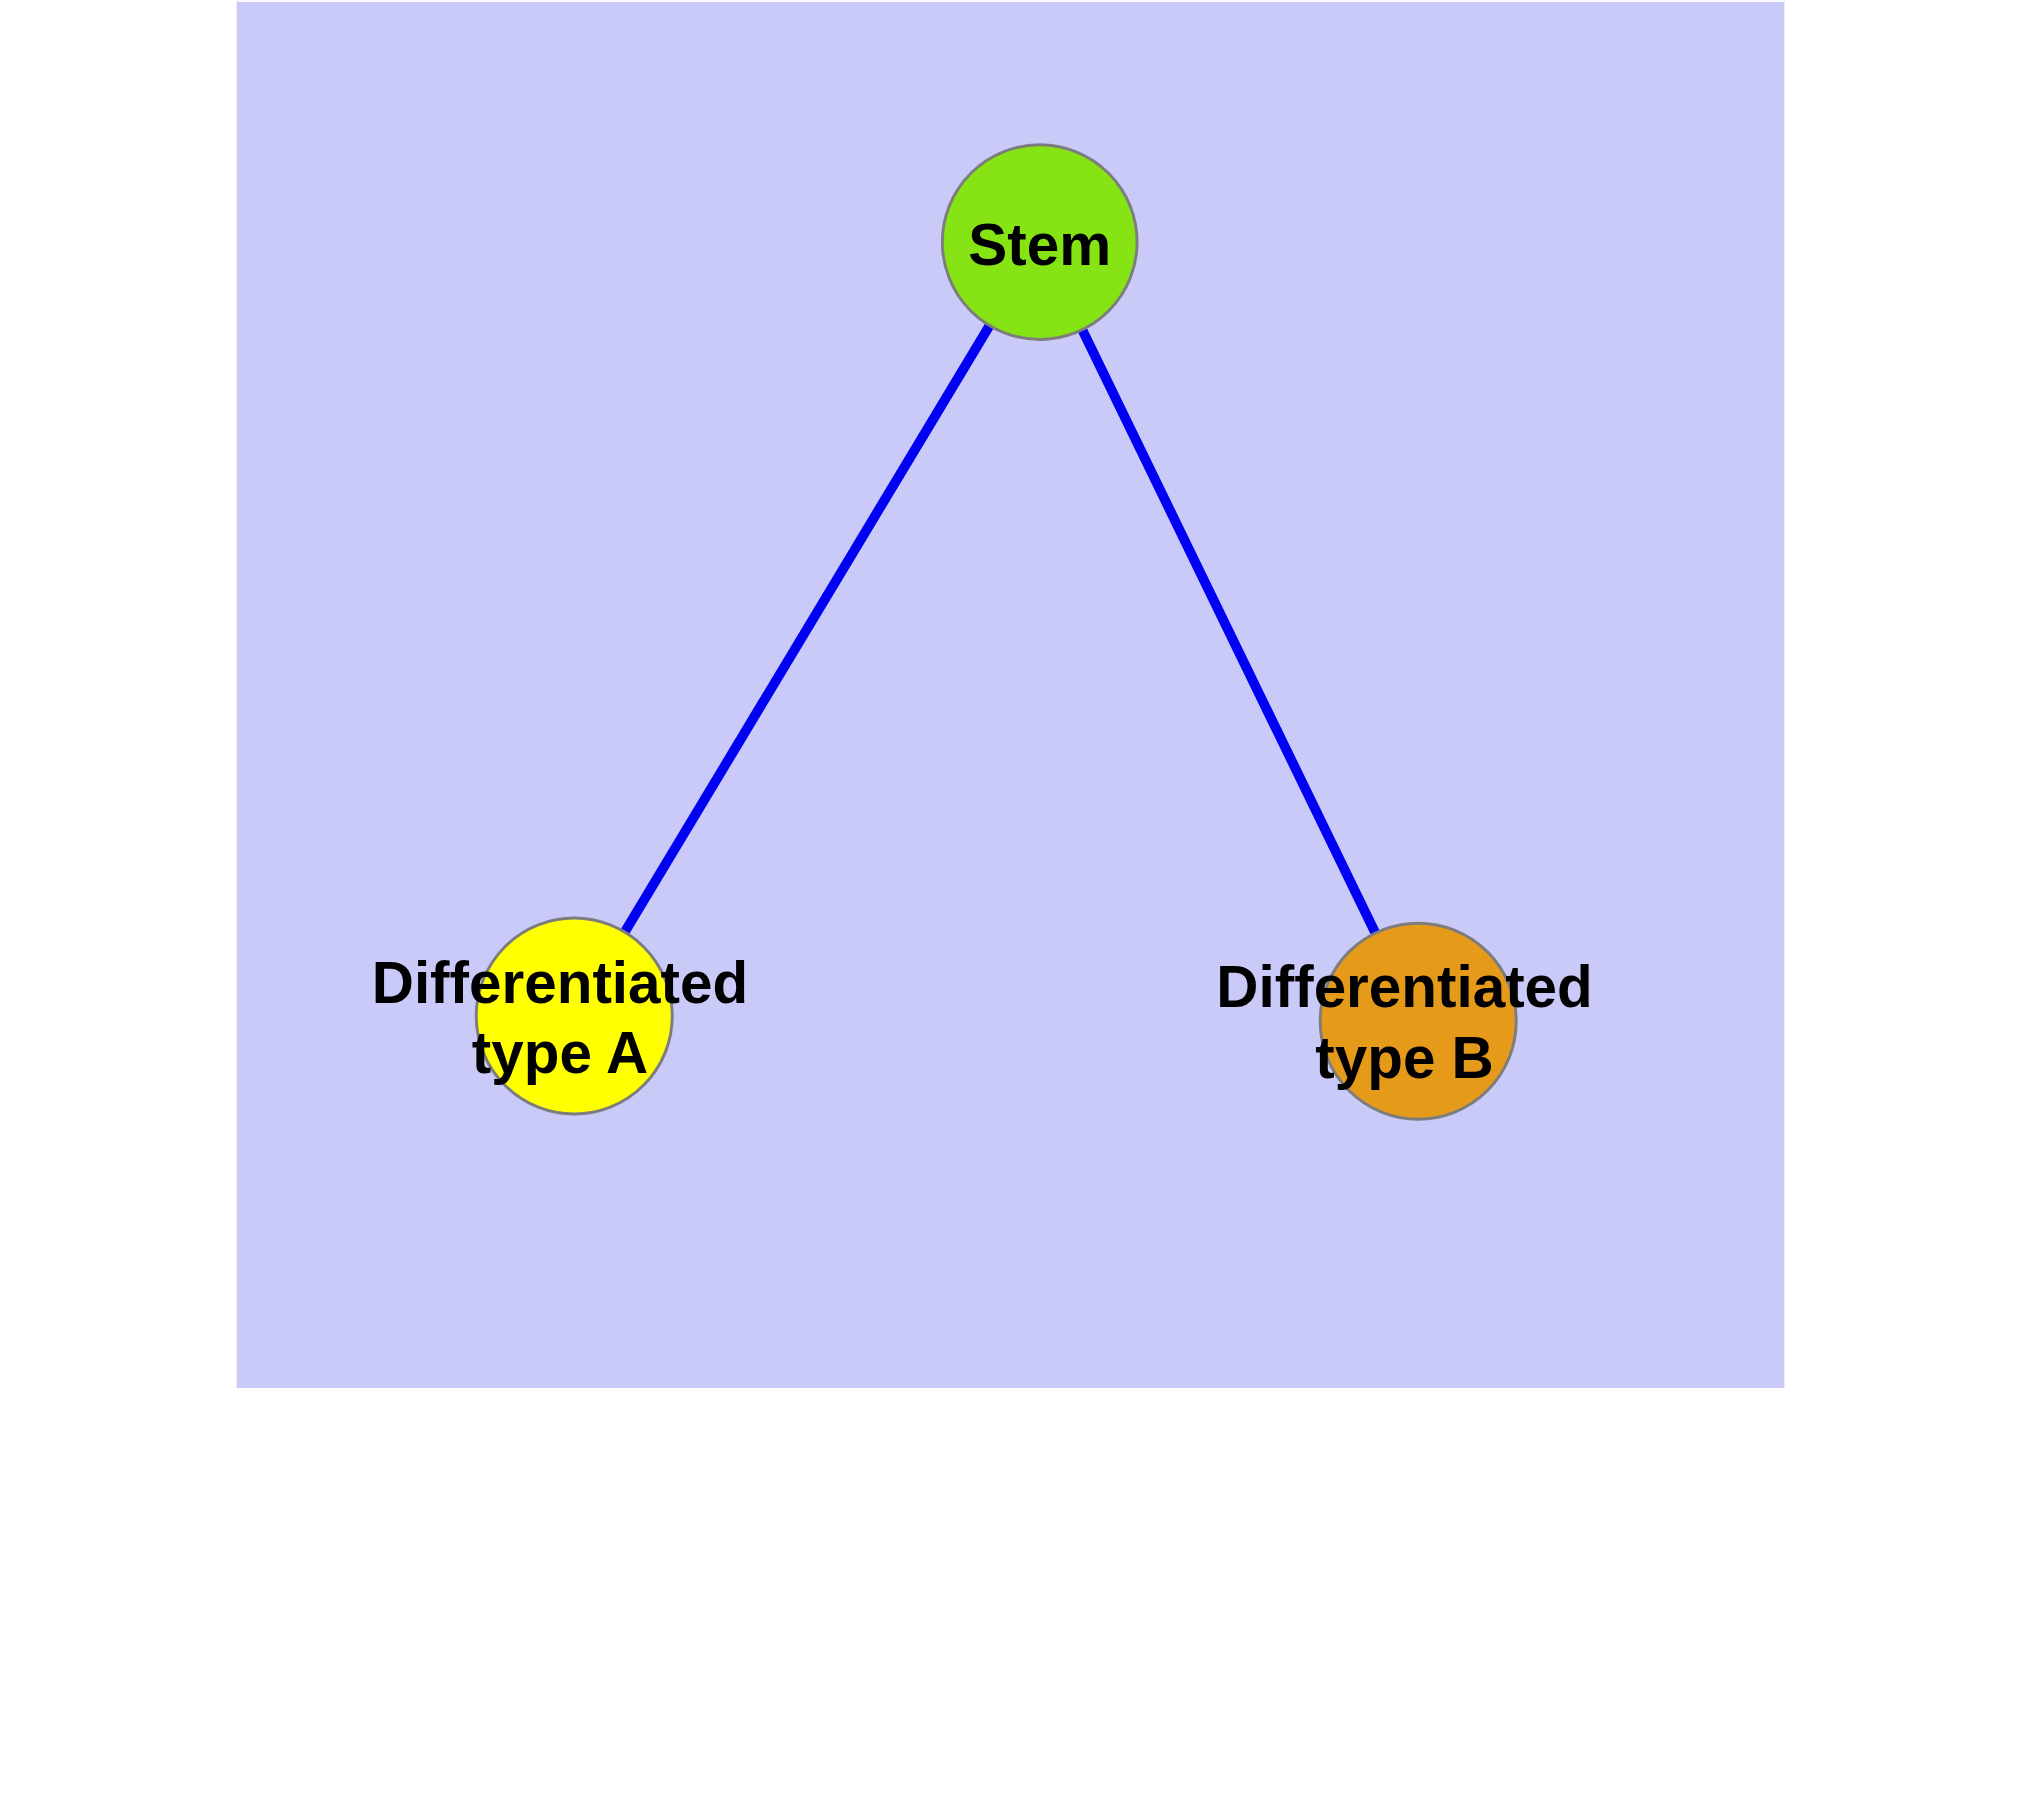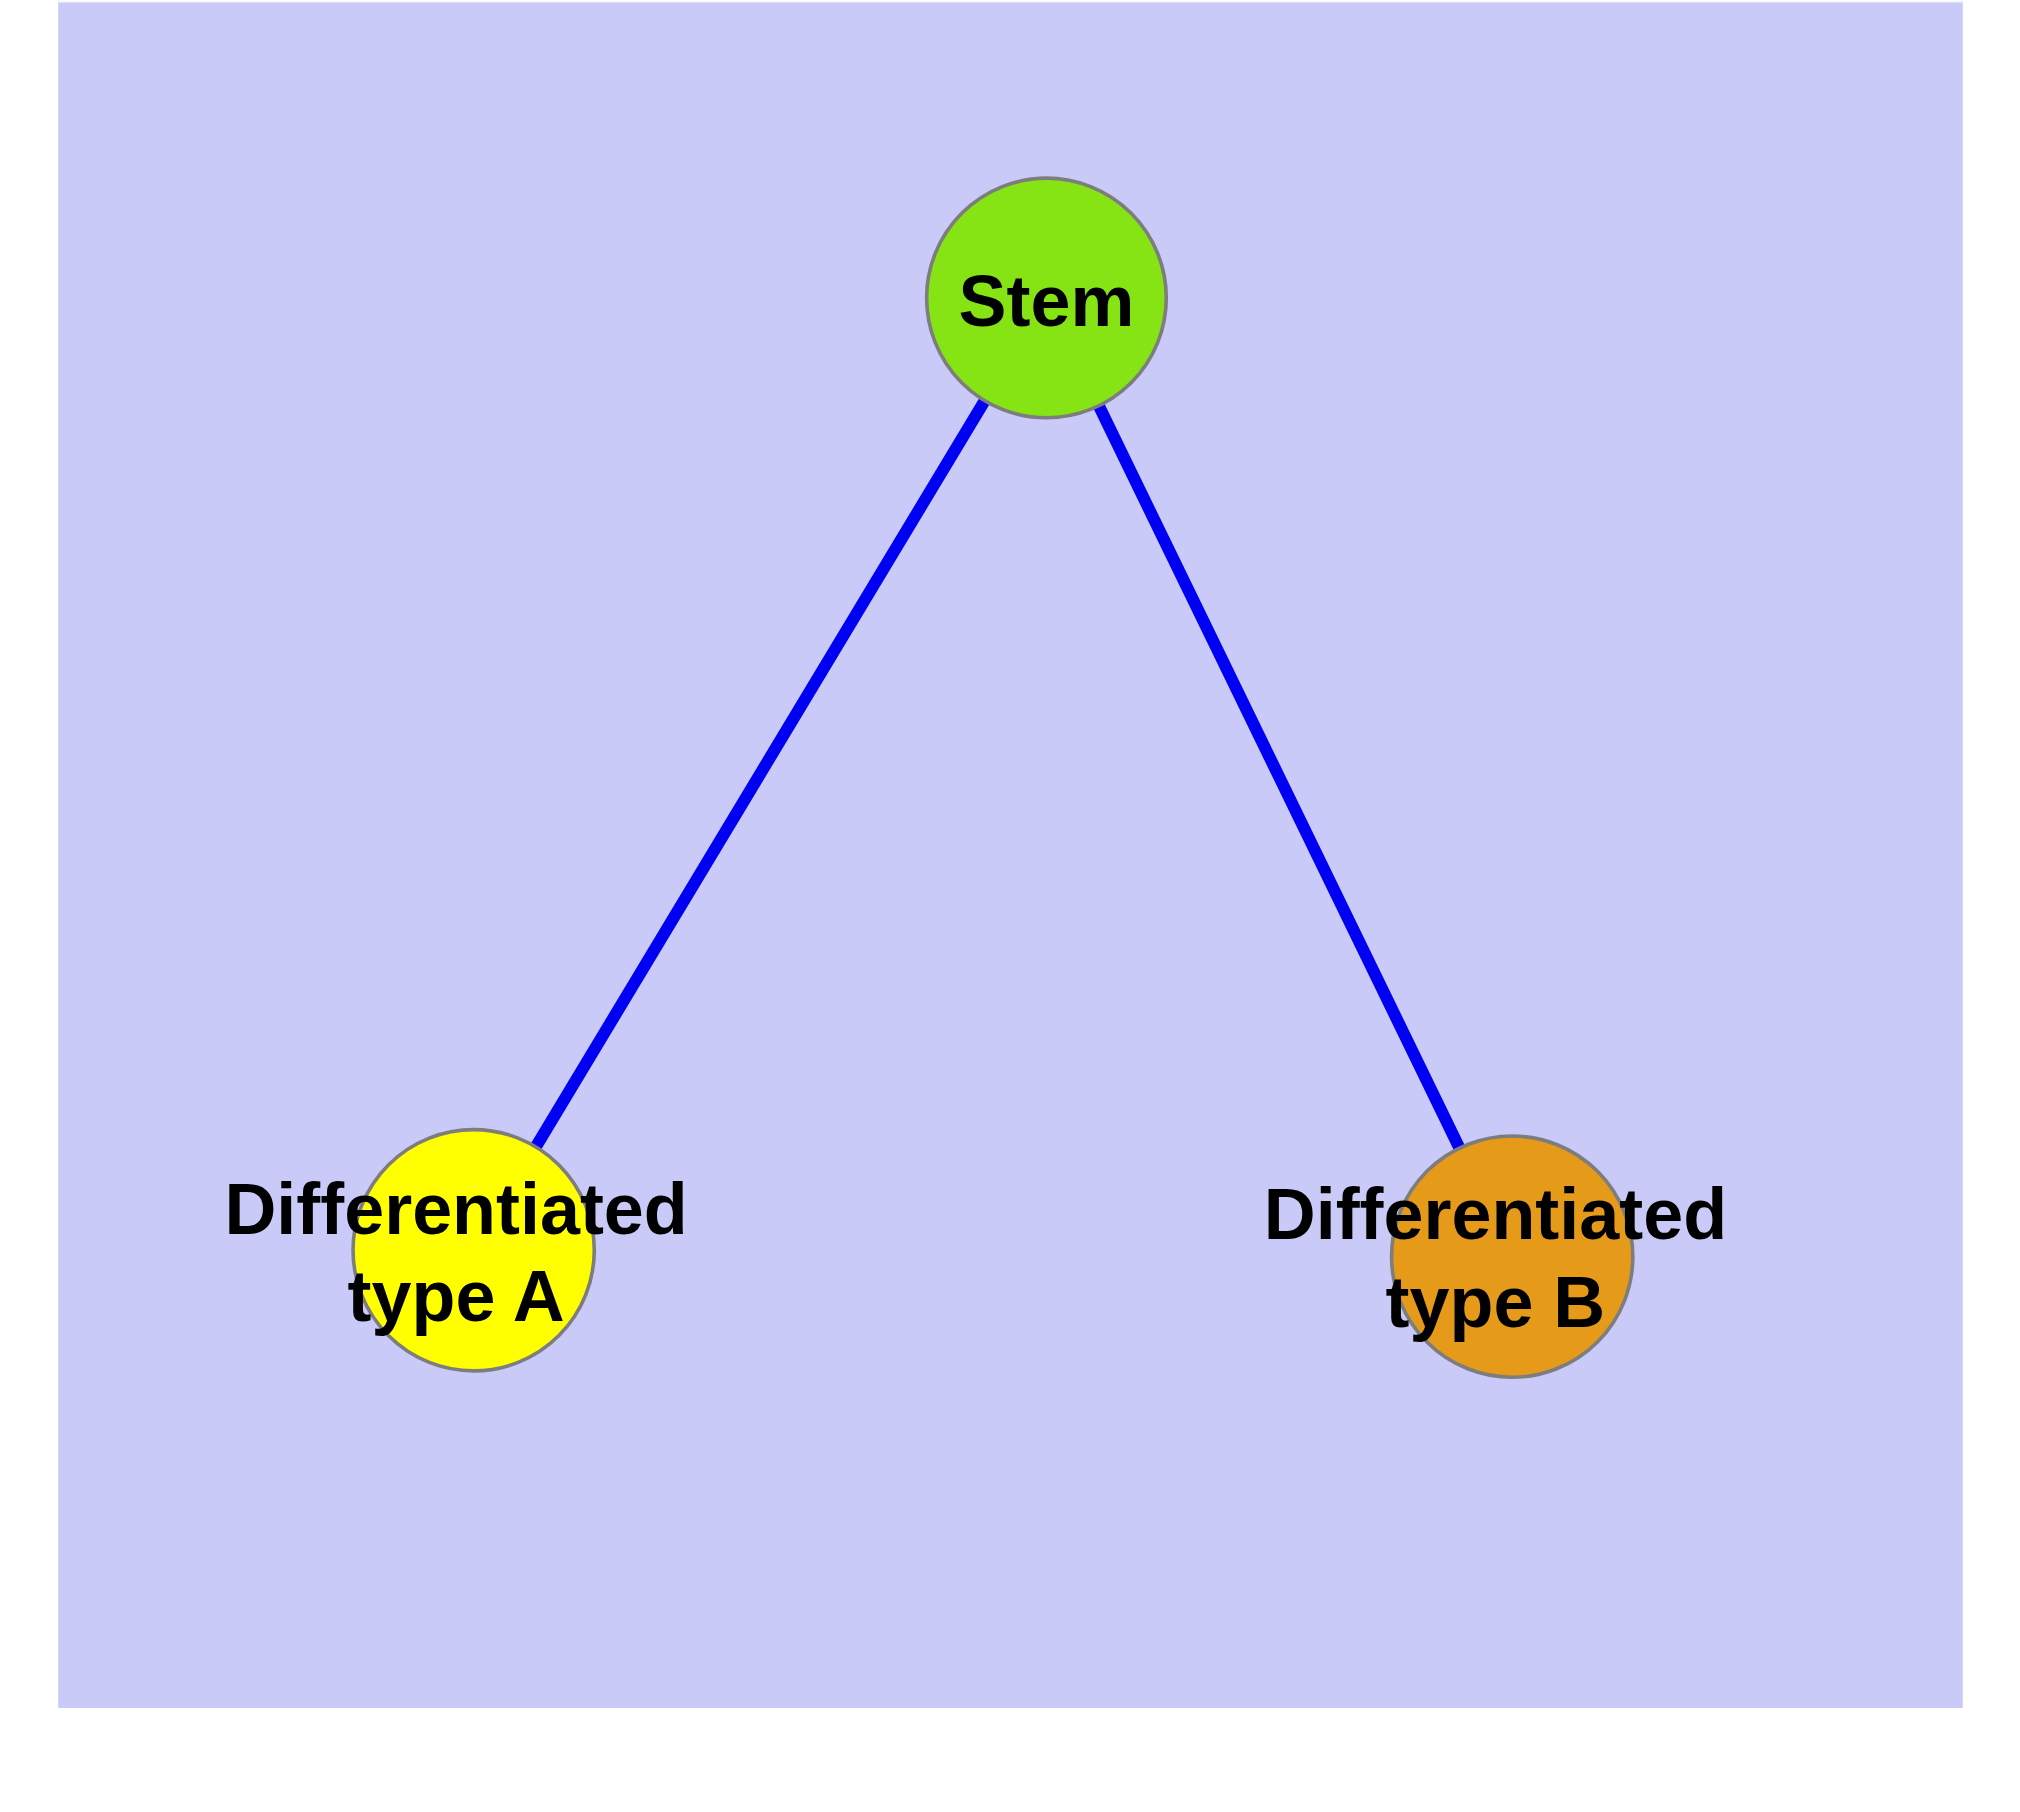--- a/index.html
+++ b/index.html
@@ -3,21 +3,21 @@
 <meta charset="utf-8">
 <style>
   html, body {
     margin: 0;
     padding: 0;
     background: #ffffff;
   }
   .canvas {
     position: relative;
     width: 2021px;
-    height: 1708px;
+    height: 1388px;
     overflow: hidden;
     border-radius: 31px;
   }
   svg {
     display: block;
     width: 100%;
     height: 100%;
   }
   .node-label {
     font-family: "Liberation Sans", sans-serif;

